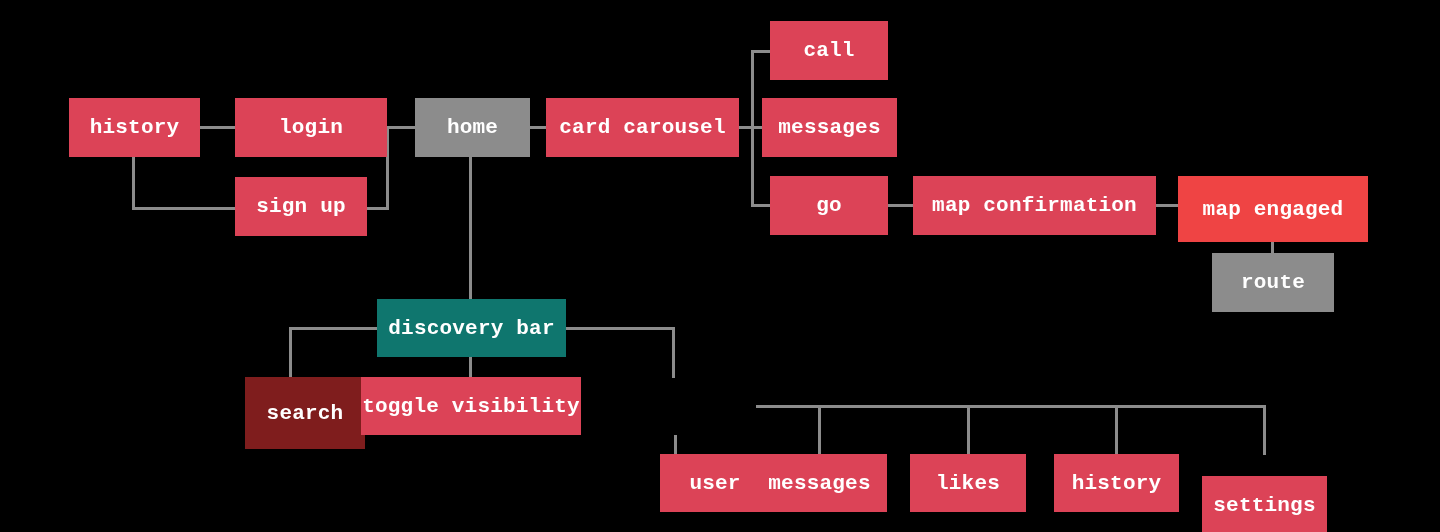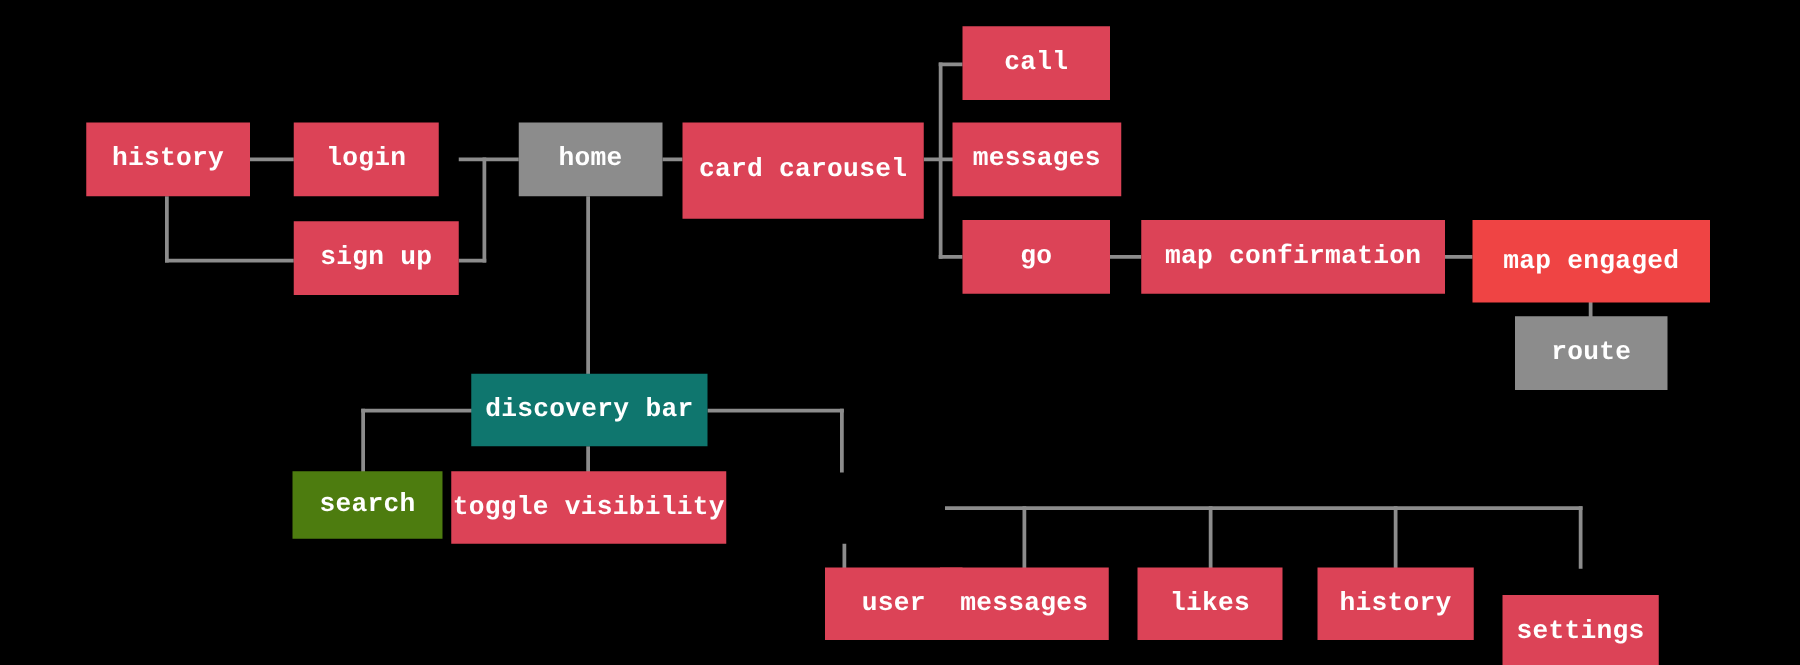--- a/index.html
+++ b/index.html
@@ -62,31 +62,31 @@
     <div class="conn" style="left: 469px; top: 357px; width: 3px; height: 21px; background: rgb(140, 140, 140);"></div>
     <div class="conn" style="left: 566px; top: 327px; width: 109px; height: 3px; background: rgb(140, 140, 140);"></div>
     <div class="conn" style="left: 672px; top: 327px; width: 3px; height: 51px; background: rgb(140, 140, 140);"></div>
     <div class="conn" style="left: 756px; top: 405px; width: 510px; height: 3px; background: rgb(140, 140, 140);"></div>
     <div class="conn" style="left: 674px; top: 435px; width: 3px; height: 20px; background: rgb(140, 140, 140);"></div>
     <div class="conn" style="left: 818px; top: 405px; width: 3px; height: 50px; background: rgb(140, 140, 140);"></div>
     <div class="conn" style="left: 967px; top: 405px; width: 3px; height: 50px; background: rgb(140, 140, 140);"></div>
     <div class="conn" style="left: 1115px; top: 405px; width: 3px; height: 50px; background: rgb(140, 140, 140);"></div>
     <div class="conn" style="left: 1263px; top: 405px; width: 3px; height: 50px; background: rgb(140, 140, 140);"></div>
     <div class="node red" style="left: 69px; top: 98px; width: 131px; height: 59px; background: rgb(220, 67, 87); color: rgb(255, 255, 255);">history</div>
-    <div class="node red" style="left: 235px; top: 98px; width: 116px; height: 59px; background: rgb(220, 67, 87); color: rgb(255, 255, 255);">login</div>
+    <div class="node red" style="left: 235px; top: 98px; width: 152px; height: 59px; background: rgb(220, 67, 87); color: rgb(255, 255, 255);">login</div>
     <div class="node red" style="left: 235px; top: 177px; width: 132px; height: 59px; background: rgb(220, 67, 87); color: rgb(255, 255, 255);">sign up</div>
     <div class="node gray" style="left: 415px; top: 98px; width: 115px; height: 59px; background: rgb(140, 140, 140); color: rgb(255, 255, 255);">home</div>
-    <div class="node red" style="left: 546px; top: 98px; width: 193px; height: 77px; background: rgb(220, 67, 87); color: rgb(255, 255, 255);">card carousel</div>
+    <div class="node red" style="left: 546px; top: 98px; width: 193px; height: 59px; background: rgb(220, 67, 87); color: rgb(255, 255, 255);">card carousel</div>
     <div class="node red" style="left: 770px; top: 21px; width: 118px; height: 59px; background: rgb(220, 67, 87); color: rgb(255, 255, 255);">call</div>
     <div class="node red" style="left: 762px; top: 98px; width: 135px; height: 59px; background: rgb(220, 67, 87); color: rgb(255, 255, 255);">messages</div>
     <div class="node red" style="left: 770px; top: 176px; width: 118px; height: 59px; background: rgb(220, 67, 87); color: rgb(255, 255, 255);">go</div>
     <div class="node red" style="left: 913px; top: 176px; width: 243px; height: 59px; background: rgb(220, 67, 87); color: rgb(255, 255, 255);">map confirmation</div>
     <div class="node red" style="left: 1178px; top: 176px; width: 190px; height: 66px; background: #ef4444; color: rgb(255, 255, 255);">map engaged</div>
     <div class="node gray" style="left: 1212px; top: 253px; width: 122px; height: 59px; background: rgb(140, 140, 140); color: rgb(255, 255, 255);">route</div>
     <div class="node red" style="left: 377px; top: 299px; width: 189px; height: 58px; background: #0f766e; color: rgb(255, 255, 255);">discovery bar</div>
-    <div class="node red" style="left: 234px; top: 377px; width: 120px; height: 54px; background: #4d7c0f; color: rgb(255, 255, 255);">search</div>
+    <div class="node red" style="left: 245px; top: 377px; width: 120px; height: 72px; background: #7f1d1d; color: rgb(255, 255, 255);">search</div>
     <div class="node red" style="left: 361px; top: 377px; width: 220px; height: 58px; background: rgb(220, 67, 87); color: rgb(255, 255, 255);">toggle visibility</div>
     <div class="node red" style="left: 620px; top: 454px; width: 110px; height: 58px; background: rgb(220, 67, 87); color: rgb(255, 255, 255); margin-left: 40px;">user</div>
     <div class="node red" style="left: 752px; top: 454px; width: 135px; height: 58px; background: rgb(220, 67, 87); color: rgb(255, 255, 255);">messages</div>
     <div class="node red" style="left: 910px; top: 454px; width: 116px; height: 58px; background: rgb(220, 67, 87); color: rgb(255, 255, 255);">likes</div>
     <div class="node red" style="left: 1054px; top: 454px; width: 125px; height: 58px; background: rgb(220, 67, 87); color: rgb(255, 255, 255);">history</div>
     <div class="node red" style="left: 1202px; top: 476px; width: 125px; height: 58px; background: rgb(220, 67, 87); color: rgb(255, 255, 255);">settings</div>
   </div>
 
 </body></html>

